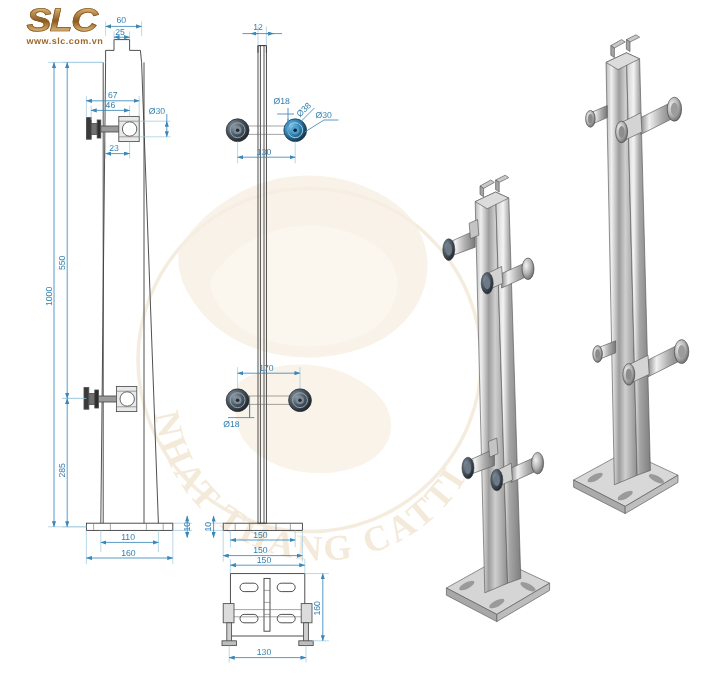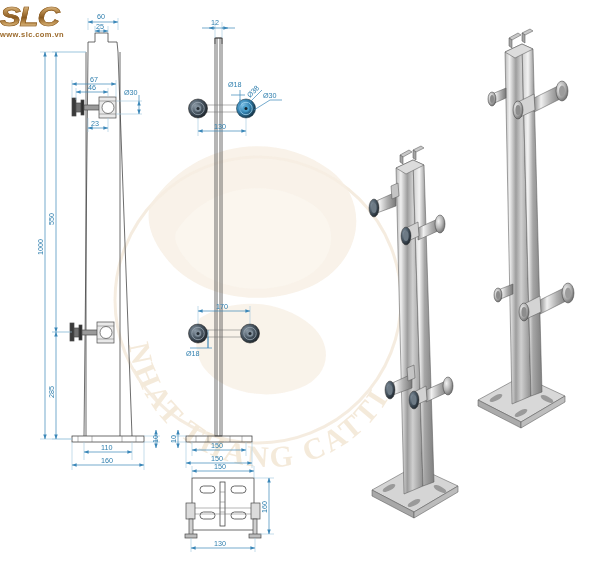--- a/index.html
+++ b/index.html
@@ -5,21 +5,21 @@
   html,body{margin:0;padding:0;}
   body{
     width:600px;height:573px;
     background:#ffffff;
     font-family:"Liberation Sans",sans-serif;
     overflow:hidden;
     position:relative;
   }
   #stage{position:relative;width:600px;height:573px;overflow:hidden;background:#fff;}
   #drawing{position:absolute;left:0;top:0;width:600px;height:573px;}
-  .logo-wrap{position:absolute;left:0;top:4px;width:92px;height:34px;}
+  .logo-wrap{position:absolute;left:22px;top:4px;width:92px;height:34px;}
   .logo-text{
     font-family:"Liberation Sans",sans-serif;
     font-weight:bold;
     font-size:27px;
     letter-spacing:-1px;
     line-height:27px;
     background:linear-gradient(180deg,#fbf0dc 0%,#caa063 18%,#8a5a20 50%,#c59a5a 72%,#f2e3c6 100%);
     -webkit-background-clip:text;
     background-clip:text;
     color:transparent;

